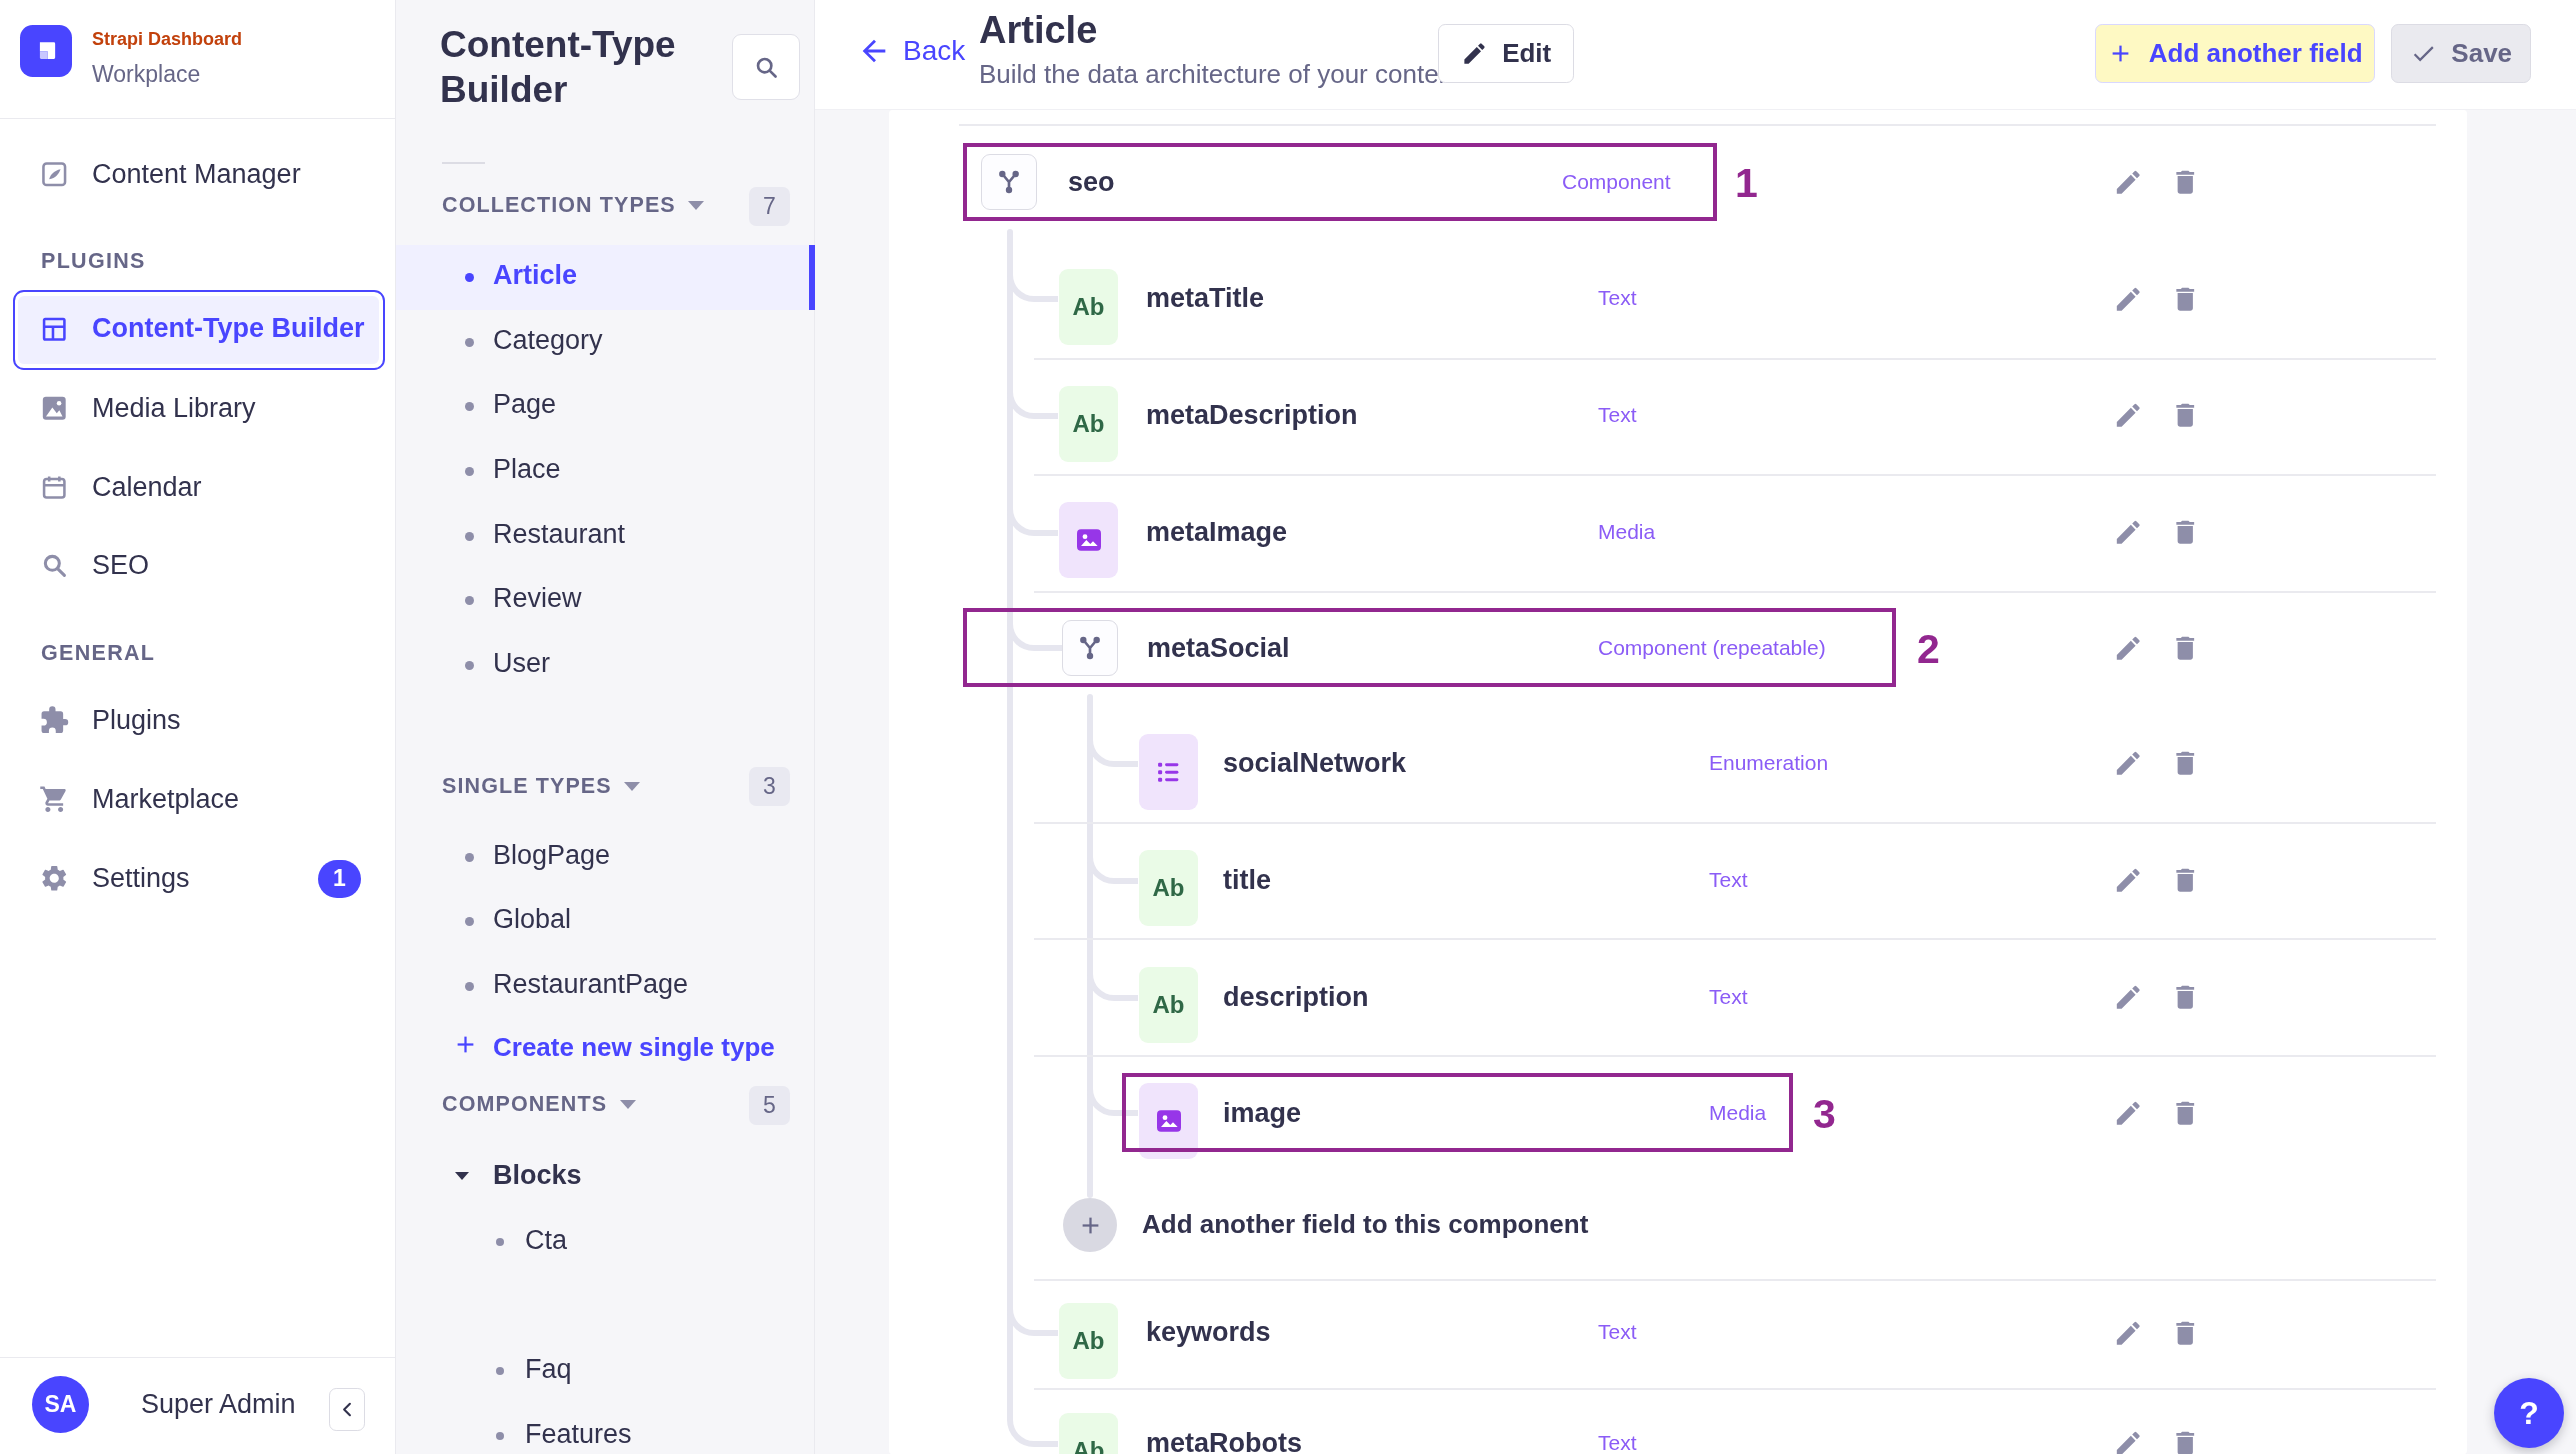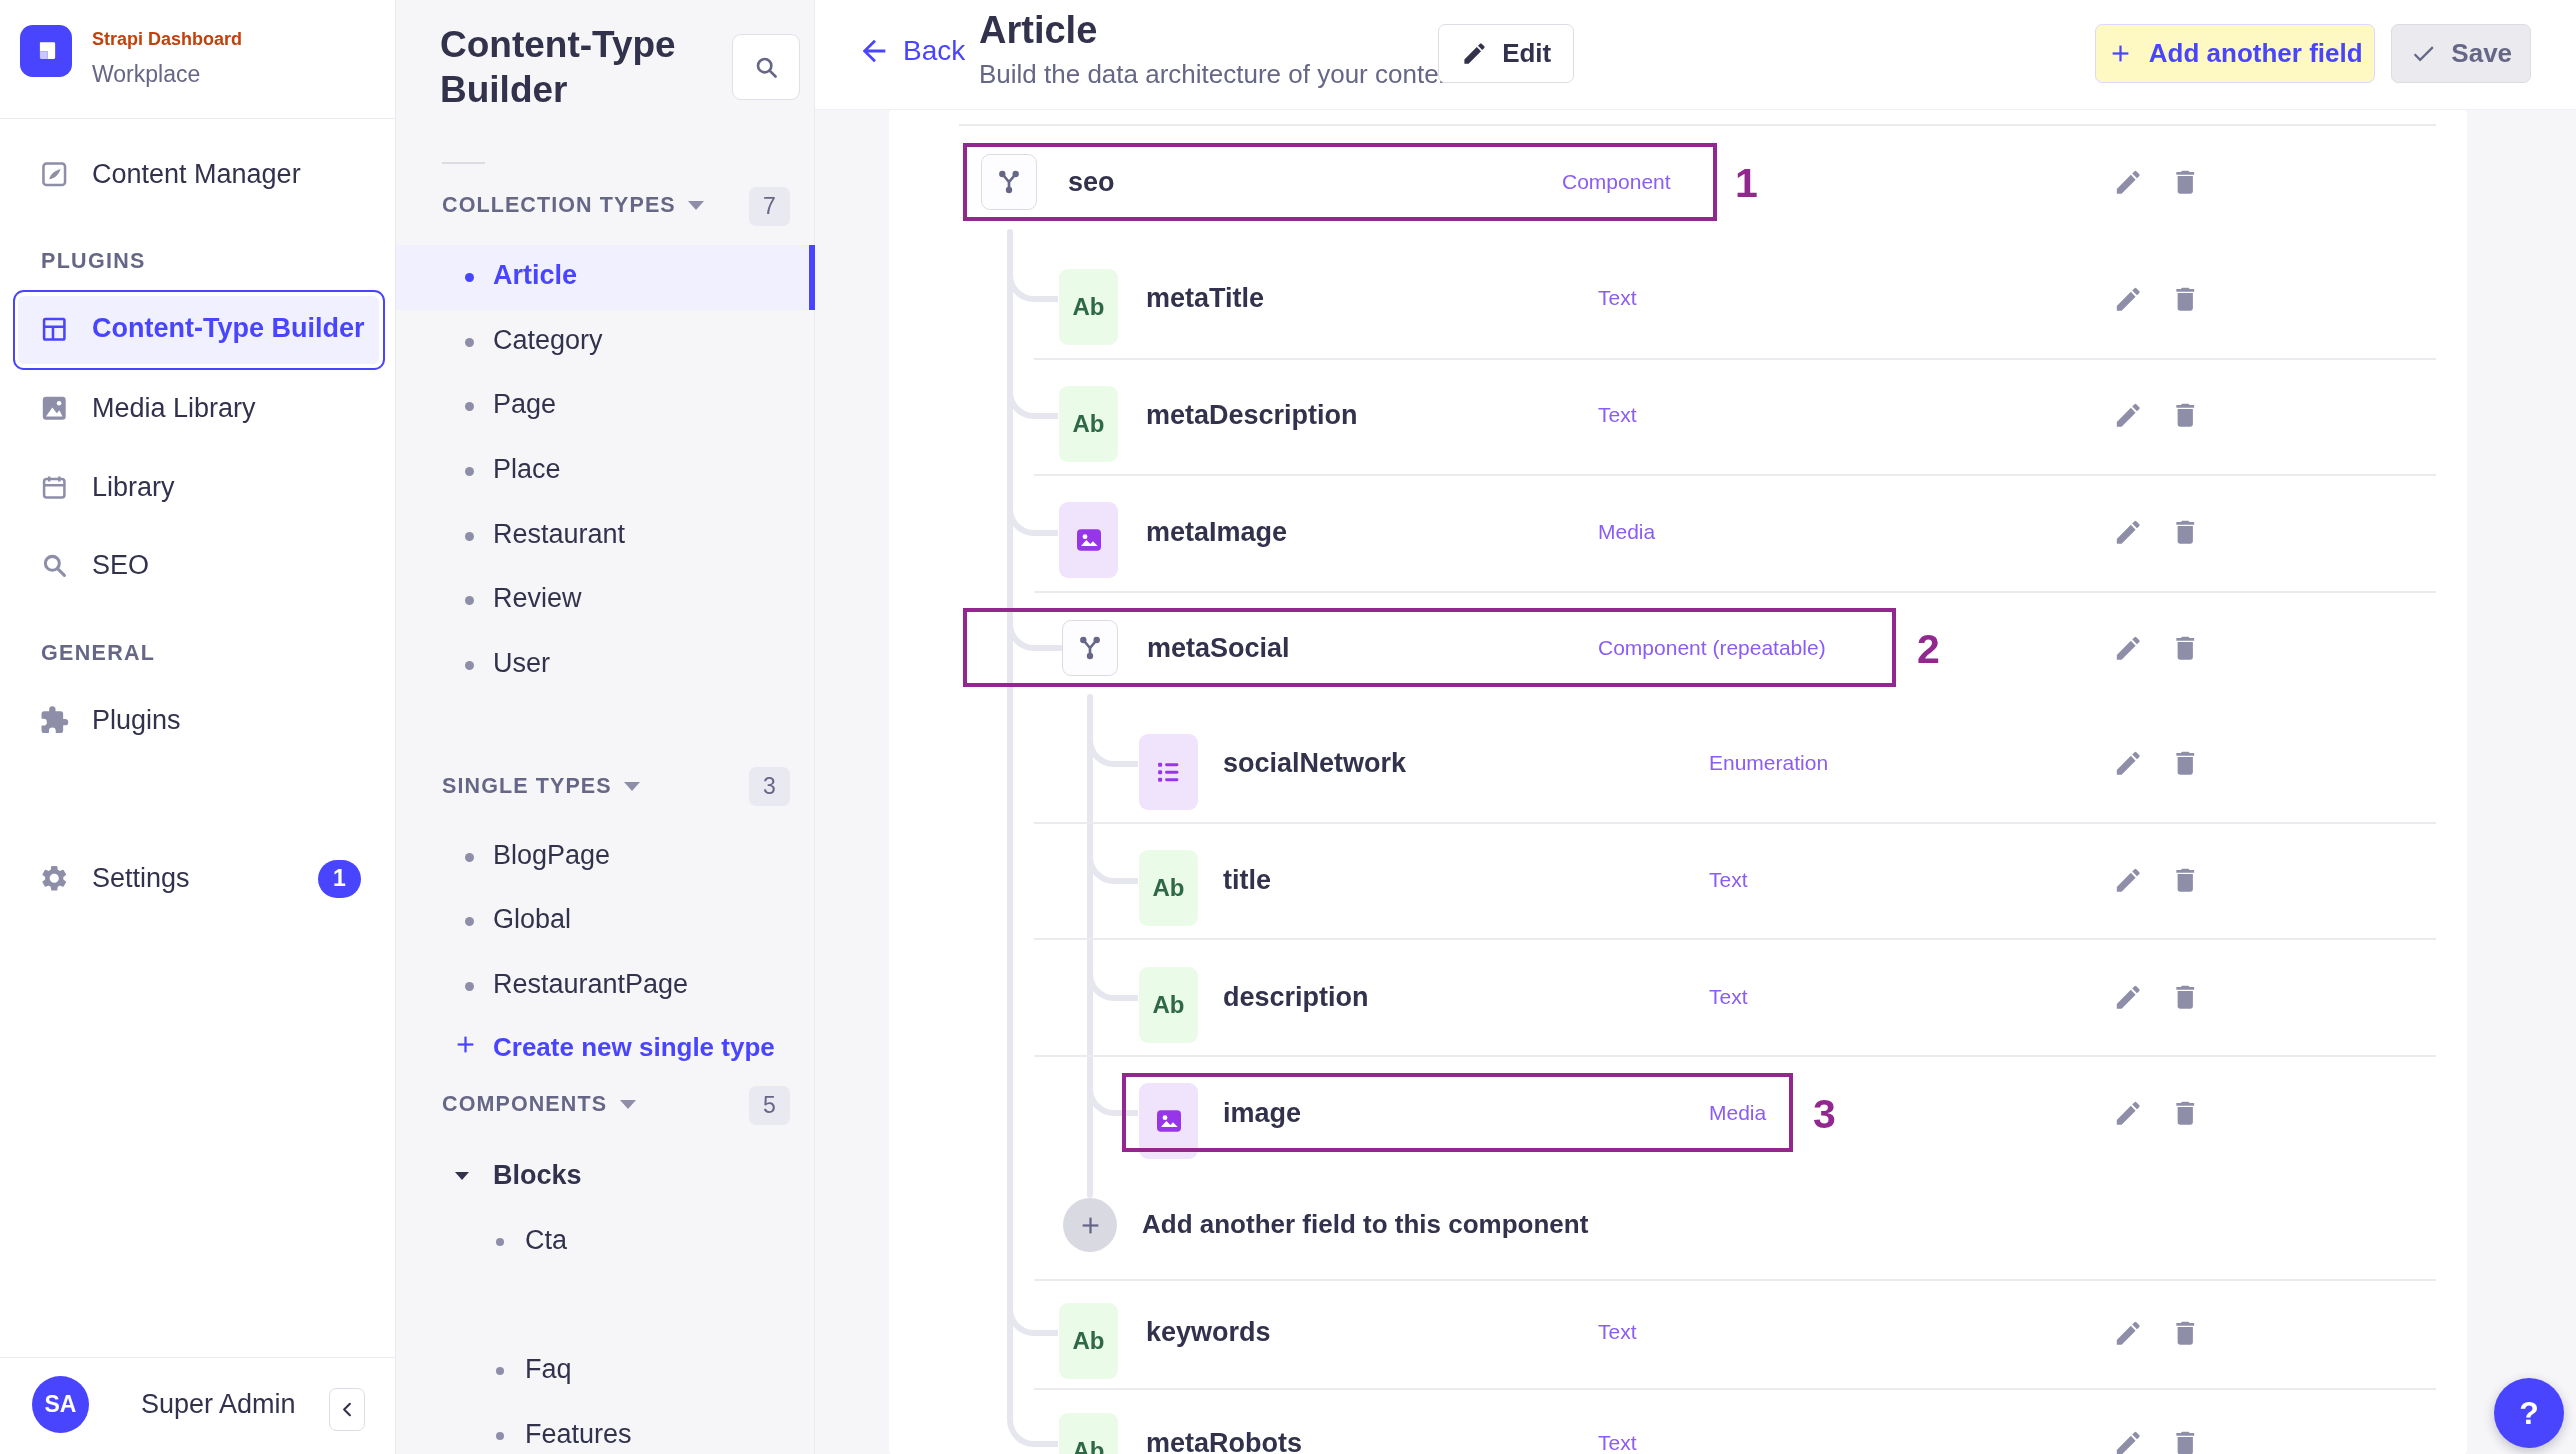--- a/index.html
+++ b/index.html
@@ -125,41 +125,49 @@
     </div>
     <div class="s1-item abs" style="top:456px">
       <span class="s1-icon">
         <svg width="30.5" height="30.5" viewBox="0 0 24 24">
             <g fill="none" stroke="#8e8ea9" stroke-width="2">
               <rect x="4" y="5.5" width="16" height="14.5" rx="2"></rect>
               <path d="M8 3.5v4M16 3.5v4M4 10.5h16"></path>
             </g>
           </svg>
       </span>
-      <span class="s1-label">Library</span>
+      <span class="s1-label">Calendar</span>
     </div>
     <div class="s1-item abs" style="top:534px">
       <span class="s1-icon">
         <svg width="30.5" height="30.5" viewBox="0 0 24 24">
             <circle cx="10.5" cy="10.5" r="5.5" fill="none" stroke="#8e8ea9" stroke-width="2.4"></circle>
             <path d="M14.8 14.8L20 20" stroke="#8e8ea9" stroke-width="2.4" stroke-linecap="round"></path>
           </svg>
       </span>
       <span class="s1-label">SEO</span>
     </div>
 
     <div class="s1-heading abs" style="top:641px">GENERAL</div>
 
     <div class="s1-item abs" style="top:689px">
       <span class="s1-icon">
         <svg width="30.5" height="30.5" viewBox="0 0 24 24">
             <path d="M20.5 11H19V7a2 2 0 0 0-2-2h-4V3.5a2.5 2.5 0 0 0-5 0V5H4a2 2 0 0 0-2 2v3.8h1.5a2.7 2.7 0 0 1 0 5.4H2V20a2 2 0 0 0 2 2h3.8v-1.5a2.7 2.7 0 0 1 5.4 0V22H17a2 2 0 0 0 2-2v-4h1.5a2.5 2.5 0 0 0 0-5z" fill="#8e8ea9"></path>
           </svg>
       </span>
       <span class="s1-label">Plugins</span>
+    </div>
+    <div class="s1-item abs" style="top:768px">
+      <span class="s1-icon">
+        <svg width="30.5" height="30.5" viewBox="0 0 24 24">
+            <path d="M7 18c-1.1 0-2 .9-2 2s.9 2 2 2 2-.9 2-2-.9-2-2-2zM1 2v2h2l3.6 7.6-1.4 2.5c-.2.3-.2.6-.2 1 0 1.1.9 2 2 2h12v-2H7.4c-.1 0-.2-.1-.2-.2l.1-.1L8.2 13h7.4c.8 0 1.4-.4 1.7-1l3.6-6.5c.1-.2.1-.3.1-.5 0-.6-.4-1-1-1H5.2L4.3 2H1zm16 16c-1.1 0-2 .9-2 2s.9 2 2 2 2-.9 2-2-.9-2-2-2z" fill="#8e8ea9"></path>
+          </svg>
+      </span>
+      <span class="s1-label">Marketplace</span>
     </div>
     <div class="s1-item abs" style="top:847px">
       <span class="s1-icon">
         <svg width="30.5" height="30.5" viewBox="0 0 24 24">
             <path d="M19.14 12.94c.04-.3.06-.61.06-.94 0-.32-.02-.64-.07-.94l2.03-1.58a.49.49 0 0 0 .12-.61l-1.92-3.32a.488.488 0 0 0-.59-.22l-2.39.96c-.5-.38-1.03-.7-1.62-.94l-.36-2.54a.484.484 0 0 0-.48-.41h-3.84c-.24 0-.43.17-.47.41l-.36 2.54c-.59.24-1.13.57-1.62.94l-2.39-.96c-.22-.08-.47 0-.59.22L2.74 8.87c-.12.21-.08.47.12.61l2.03 1.58c-.05.3-.09.63-.09.94s.02.64.07.94l-2.03 1.58a.49.49 0 0 0-.12.61l1.92 3.32c.12.22.37.29.59.22l2.39-.96c.5.38 1.03.7 1.62.94l.36 2.54c.05.24.24.41.48.41h3.84c.24 0 .44-.17.47-.41l.36-2.54c.59-.24 1.13-.56 1.62-.94l2.39.96c.22.08.47 0 .59-.22l1.92-3.32c.12-.22.07-.47-.12-.61l-2.01-1.58zM12 15.6A3.61 3.61 0 0 1 8.4 12c0-1.98 1.62-3.6 3.6-3.6s3.6 1.62 3.6 3.6-1.62 3.6-3.6 3.6z" fill="#8e8ea9"></path>
           </svg>
       </span>
       <span class="s1-label">Settings</span>
       <span class="badge-blue" style="position:absolute; left:318px; top:12.6px; width:43px; height:38px;">1</span>
     </div>

